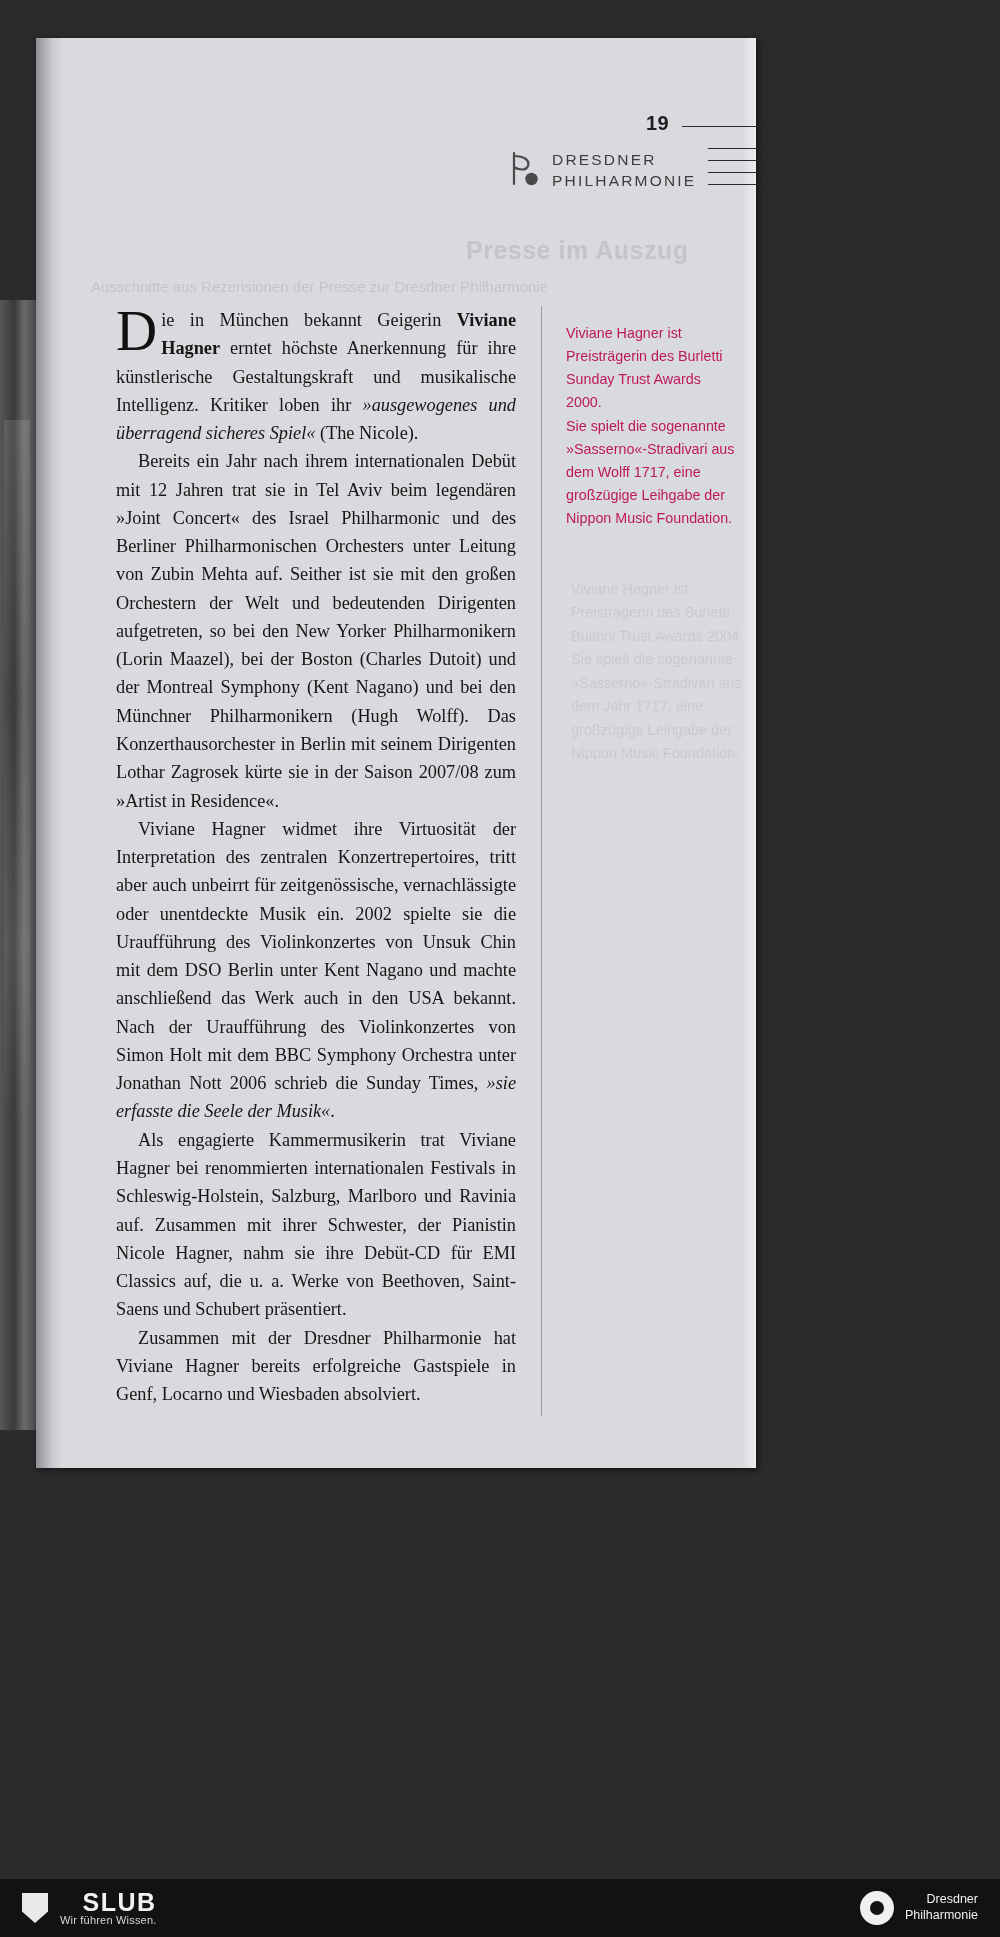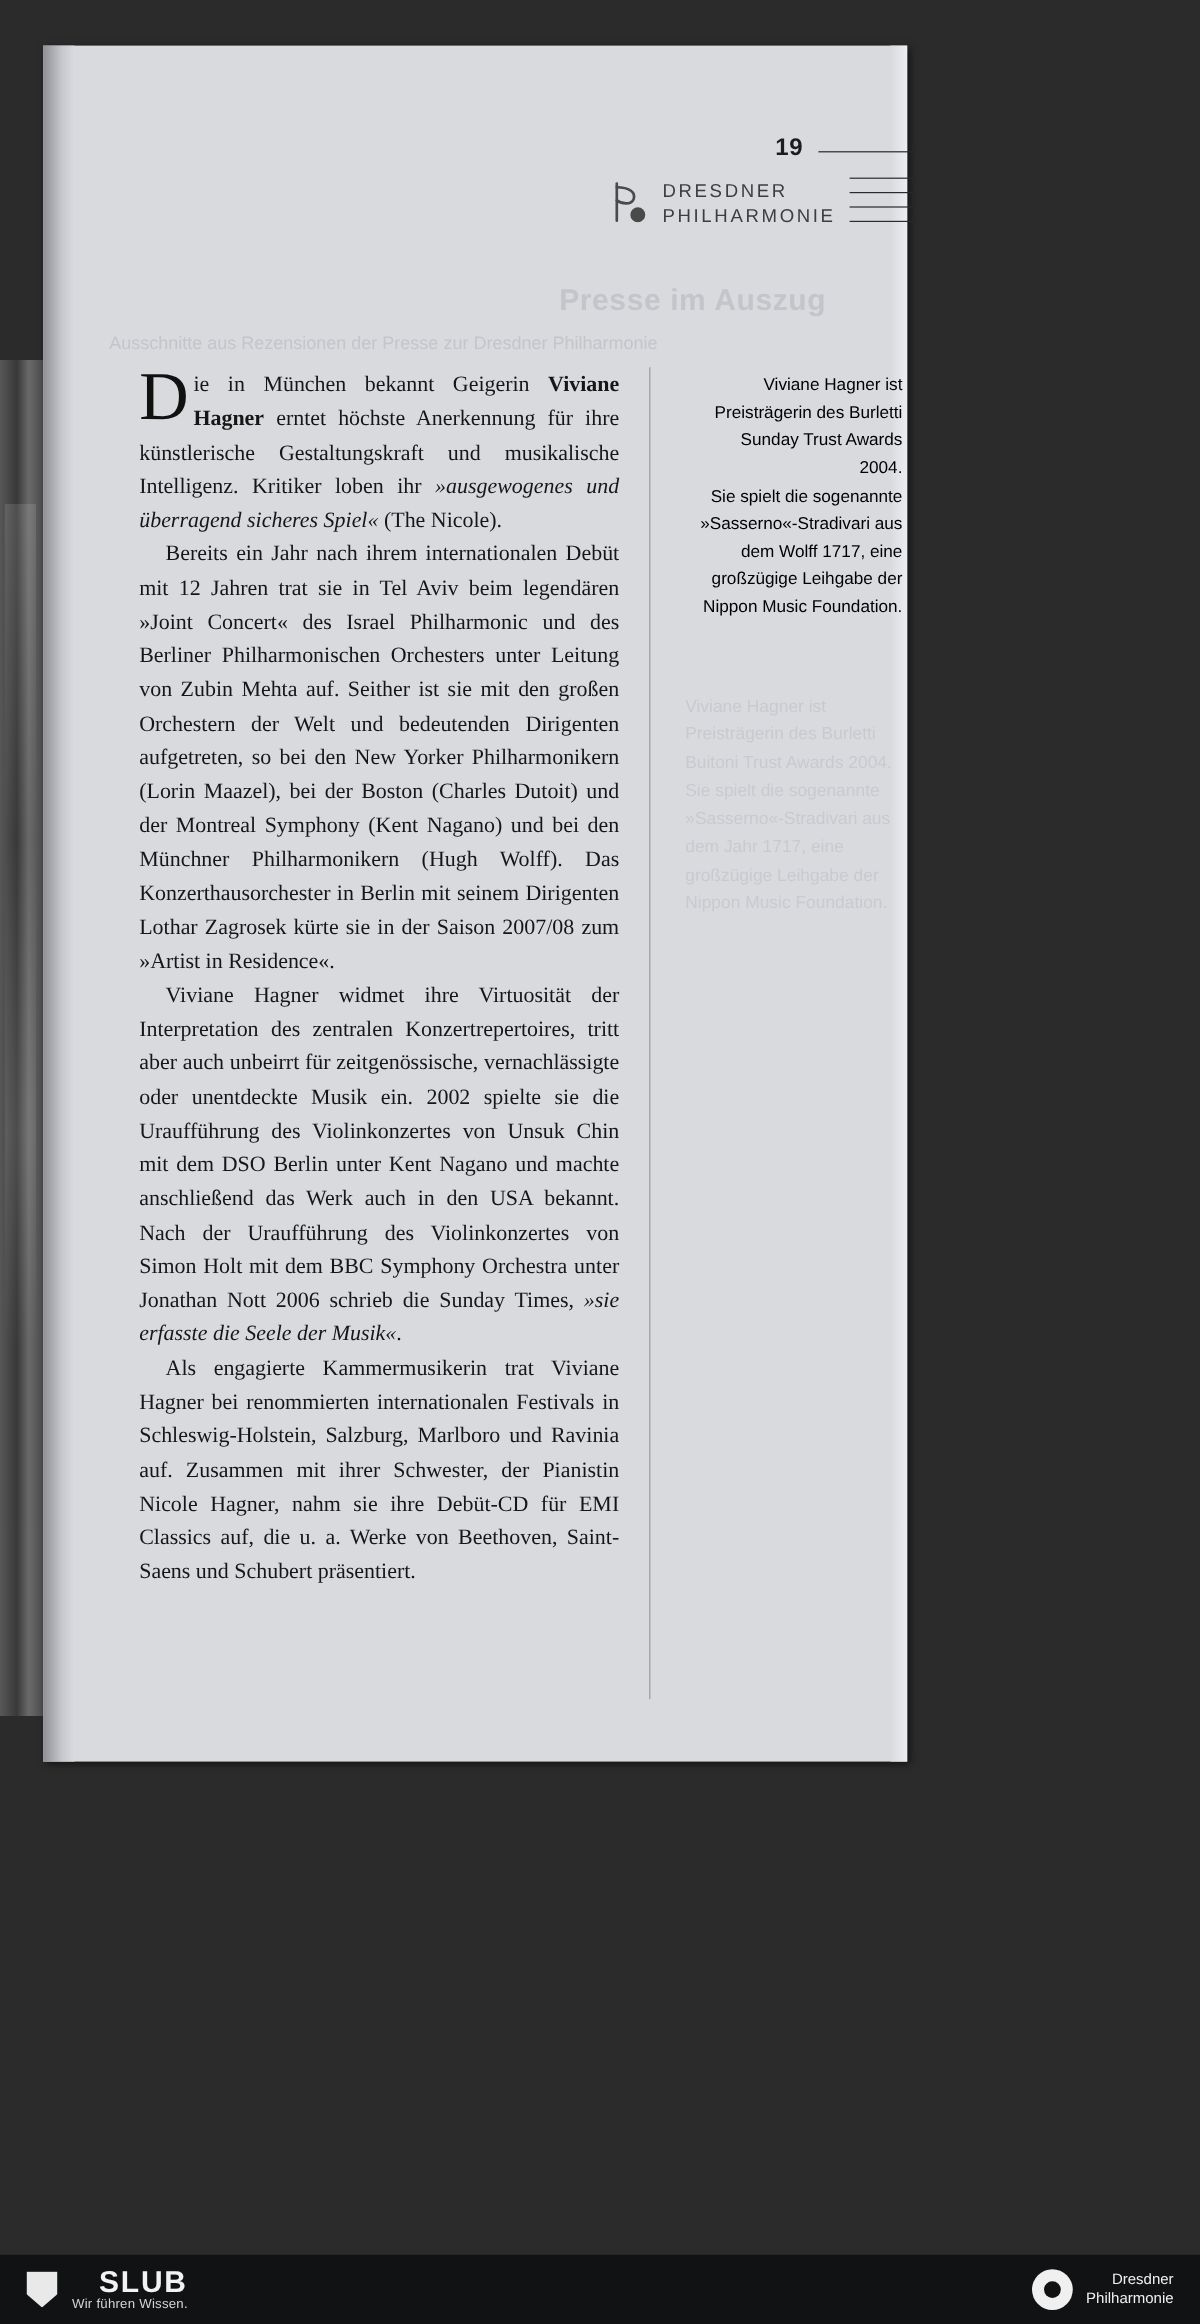--- a/index.html
+++ b/index.html
@@ -178,27 +178,26 @@
     top: 268px;
     width: 1px;
     height: 1110px;
     background: #9a9ca1;
   }
 
   
   #sidebar-note {
     position: absolute;
     left: 530px;
-    top: 272px;
+    top: 284px;
     width: 186px;
     font-family: "Liberation Sans", sans-serif;
     font-size: 14.3px;
     line-height: 1.62;
-    color: #000000;
-    text-align: right;
+    color: #be185d;
   }
   #sidebar-note p { margin: 0; }
 
   
   #viewer-bar {
     position: absolute;
     left: 0;
     bottom: 0;
     width: 1000px;
     height: 58px;
@@ -276,29 +275,30 @@
     </div>
   </div>
 
   <div id="article-column">
     <p class="first">
       <span class="dropcap">D</span><span>ie in München bekannt Geigerin </span><span class="b">Viviane Hagner</span><span> erntet höchste Anerkennung für ihre künstlerische Gestaltungskraft und musikalische Intelligenz. Kritiker loben ihr </span><span class="i">»ausgewogenes und überragend sicheres Spiel«</span><span> (The Nicole).</span>
     </p>
     <p><span>Bereits ein Jahr nach ihrem internationalen Debüt mit 12 Jahren trat sie in Tel Aviv beim legendären »Joint Concert« des Israel Philharmonic und des Berliner Philharmonischen Orchesters unter Leitung von Zubin Mehta auf. Seither ist sie mit den großen Orchestern der Welt und bedeutenden Dirigenten aufgetreten, so bei den New Yorker Philharmonikern (Lorin Maazel), bei der Boston (Charles Dutoit) und der Montreal Symphony (Kent Nagano) und bei den Münchner Philharmonikern (Hugh Wolff). Das Konzerthausorchester in Berlin mit seinem Dirigenten Lothar Zagrosek kürte sie in der Saison 2007/08 zum »Artist in Residence«.</span></p>
     <p><span>Viviane Hagner widmet ihre Virtuosität der Interpretation des zentralen Konzertrepertoires, tritt aber auch unbeirrt für zeitgenössische, vernachlässigte oder unentdeckte Musik ein. 2002 spielte sie die Uraufführung des Violinkonzertes von Unsuk Chin mit dem DSO Berlin unter Kent Nagano und machte anschließend das Werk auch in den USA bekannt. Nach der Uraufführung des Violinkonzertes von Simon Holt mit dem BBC Symphony Orchestra unter Jonathan Nott 2006 schrieb die Sunday Times, </span><span class="i">»sie erfasste die Seele der Musik«</span><span>.</span></p>
     <p><span>Als engagierte Kammermusikerin trat Viviane Hagner bei renommierten internationalen Festivals in Schleswig-Holstein, Salzburg, Marlboro und Ravinia auf. Zusammen mit ihrer Schwester, der Pianistin Nicole Hagner, nahm sie ihre Debüt-CD für EMI Classics auf, die u. a. Werke von Beethoven, Saint-Saens und Schubert präsentiert.</span></p>
+    <p><span>Zusammen mit der Dresdner Philharmonie hat Viviane Hagner bereits erfolgreiche Gastspiele in Genf, Locarno und Wiesbaden absolviert.</span></p>
   </div>
 
   <div id="column-divider"></div>
 
   <div id="sidebar-note">
     <p>Viviane Hagner ist</p>
     <p>Preisträgerin des Burletti</p>
     <p>Sunday Trust Awards</p>
-    <p>2004.</p>
+    <p>2000.</p>
     <p>Sie spielt die sogenannte</p>
     <p>»Sasserno«-Stradivari aus</p>
     <p>dem Wolff 1717, eine</p>
     <p>großzügige Leihgabe der</p>
     <p>Nippon Music Foundation.</p>
   </div>
 </div>
 
 <div id="viewer-bar">
   <div id="slub-brand">

